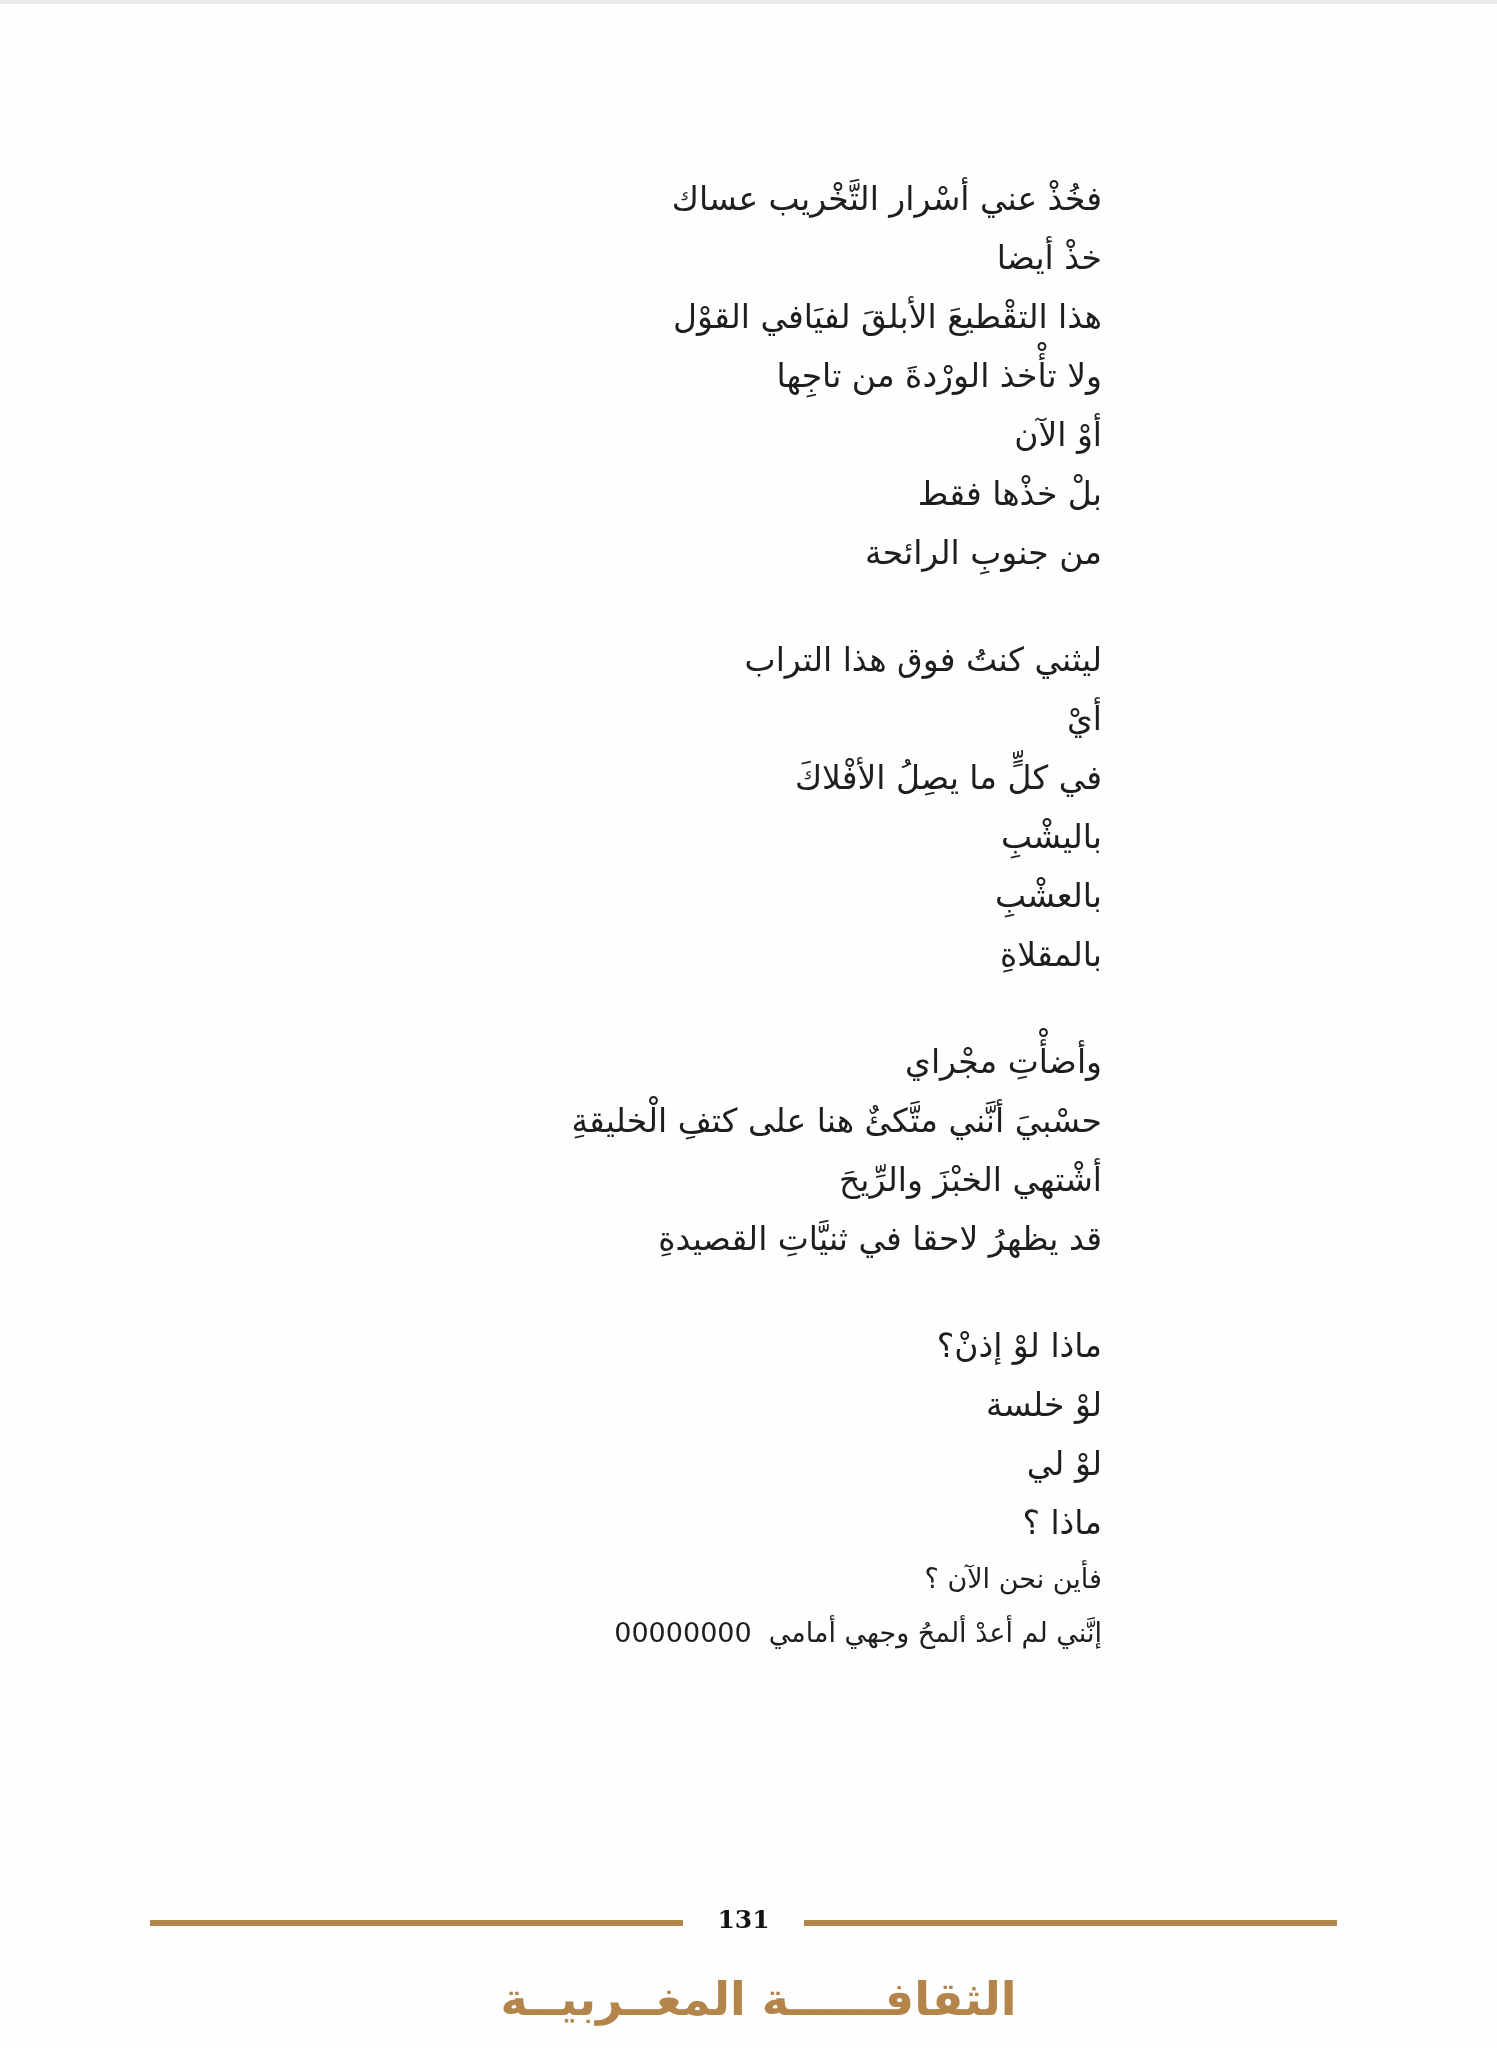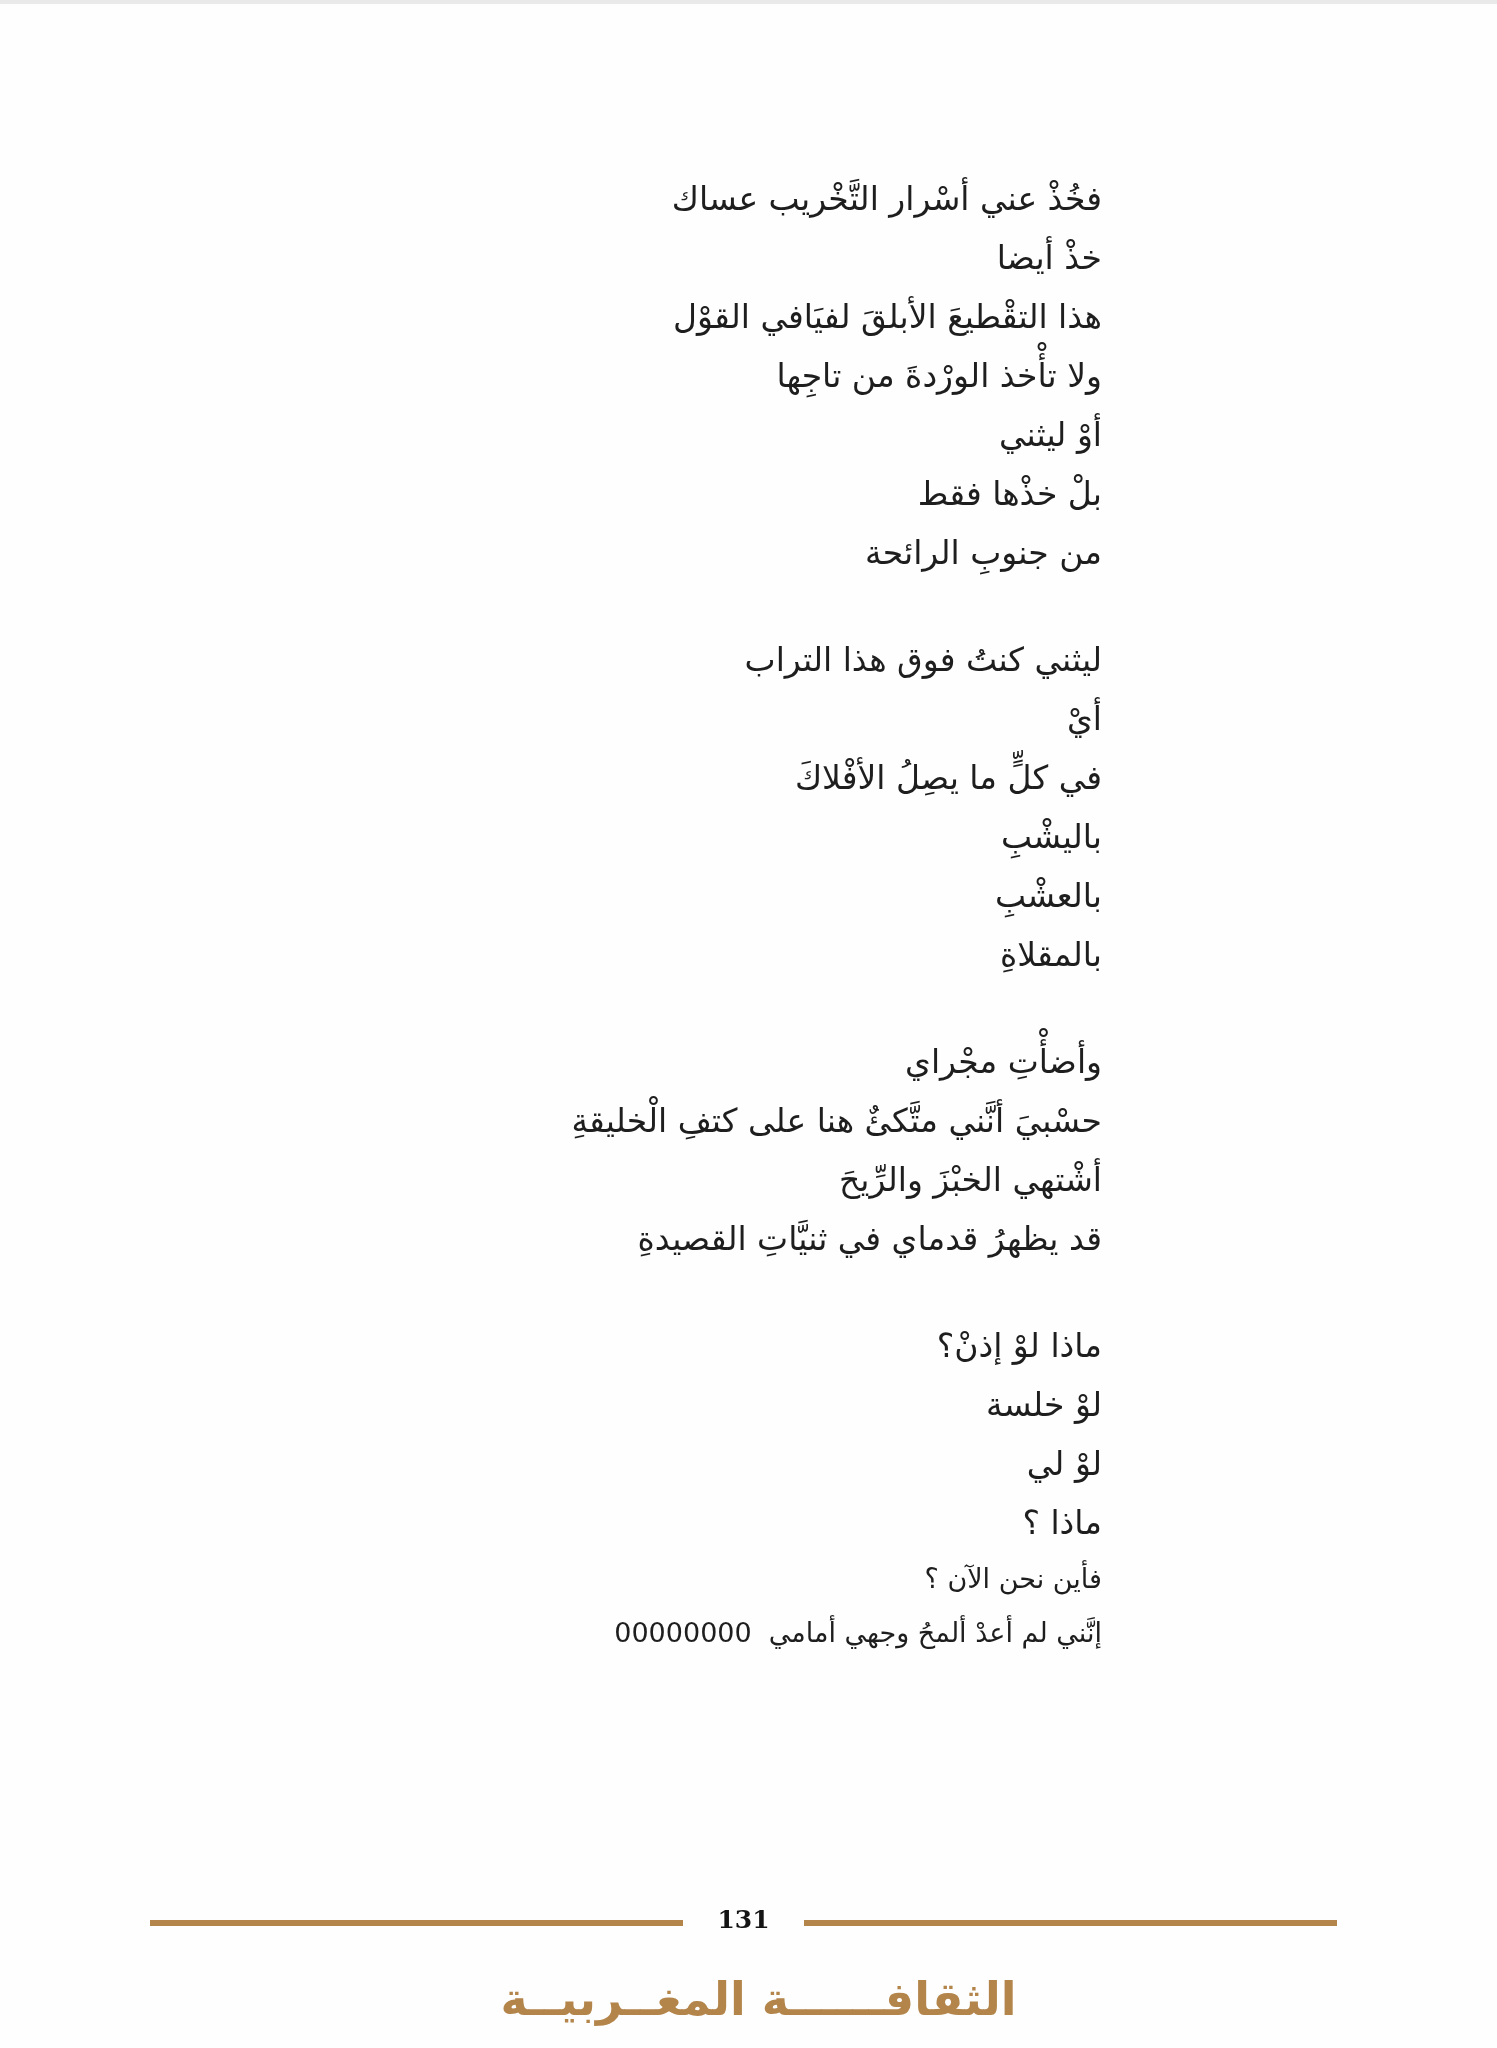--- a/index.html
+++ b/index.html
@@ -79,39 +79,39 @@
 
 <div class="page">
 
   <div class="poem">
 
     <div class="stanza">
       <div class="poem-line">فخُذْ عني أسْرار التَّخْريب عساك</div>
       <div class="poem-line">خذْ أيضا</div>
       <div class="poem-line">هذا التقْطيعَ الأبلقَ لفيَافي القوْل</div>
       <div class="poem-line">ولا تأْخذ الورْدةَ من تاجِها</div>
-      <div class="poem-line">أوْ ليثني</div>
+      <div class="poem-line">أوْ الآن</div>
       <div class="poem-line">بلْ خذْها فقط</div>
       <div class="poem-line">من جنوبِ الرائحة</div>
     </div>
 
     <div class="stanza">
       <div class="poem-line">ليثني كنتُ فوق هذا التراب</div>
       <div class="poem-line">أيْ</div>
       <div class="poem-line">في كلٍّ ما يصِلُ الأفْلاكَ</div>
       <div class="poem-line">باليشْبِ</div>
       <div class="poem-line">بالعشْبِ</div>
       <div class="poem-line">بالمقلاةِ</div>
     </div>
 
     <div class="stanza">
       <div class="poem-line">وأضأْتِ مجْراي</div>
       <div class="poem-line">حسْبيَ أنَّني متَّكئٌ هنا على كتفِ الْخليقةِ</div>
       <div class="poem-line">أشْتهي الخبْزَ والرِّيحَ</div>
-      <div class="poem-line">قد يظهرُ قدماي في ثنيَّاتِ القصيدةِ</div>
+      <div class="poem-line">قد يظهرُ لاحقا في ثنيَّاتِ القصيدةِ</div>
     </div>
 
     <div class="stanza" style="margin-bottom:0;">
       <div class="poem-line">ماذا لوْ إذنْ؟</div>
       <div class="poem-line">لوْ خلسة</div>
       <div class="poem-line">لوْ لي</div>
       <div class="poem-line">ماذا ؟</div>
     </div>
 
     <div class="stanza small">

